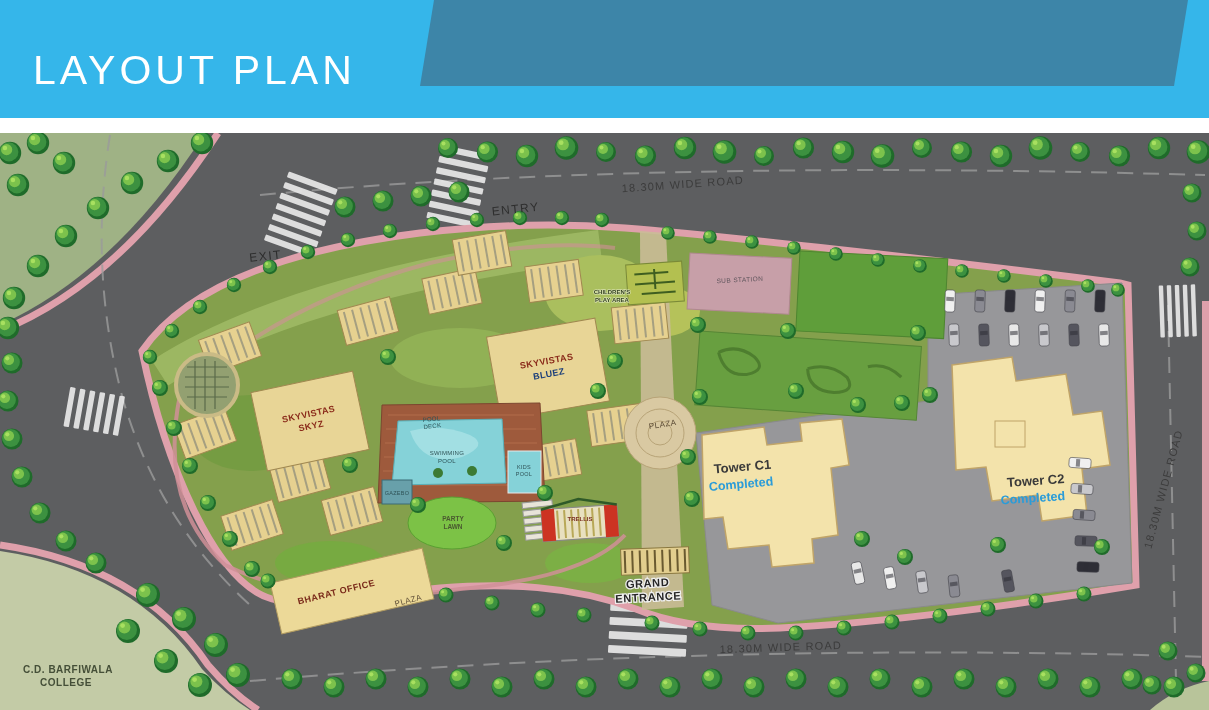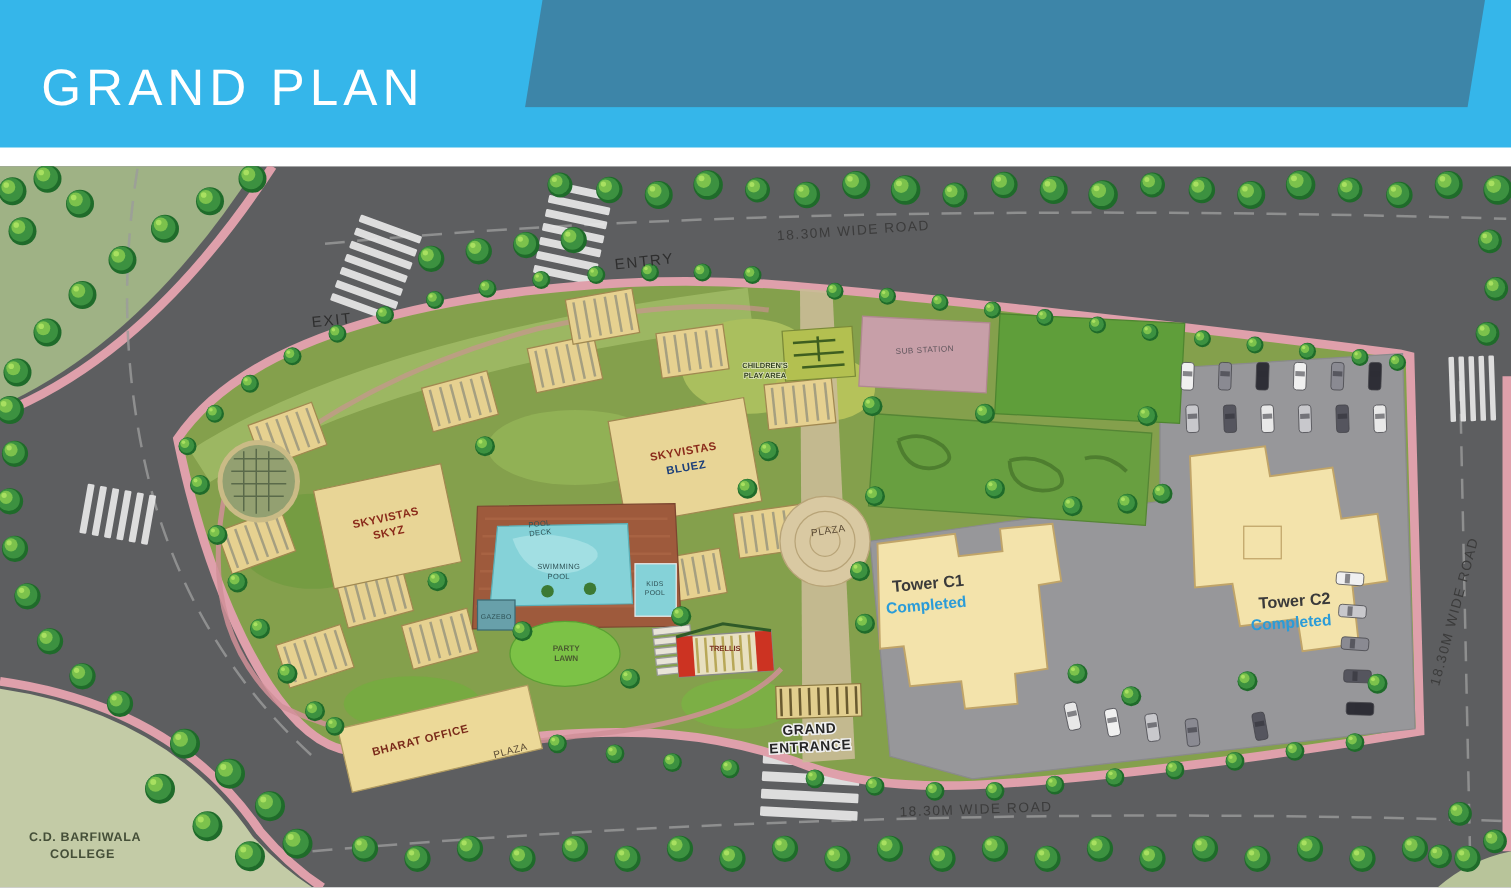--- a/index.html
+++ b/index.html
@@ -33,21 +33,21 @@
   .office-lbl{font-size:9px;font-weight:bold;fill:#7a2a1a;letter-spacing:.5px;}
   .mid{text-anchor:middle;}
 </style>
 </head>
 <body>
 
 <div class="stage">
 
   <div class="band">
     <div class="accent"></div>
-    <h1 class="title">GRAND PLAN</h1>
+    <h1 class="title">LAYOUT PLAN</h1>
   </div>
 
   <svg class="plan" width="1209" height="577" viewBox="0 0 1209 577">
     <defs>
       <g id="tree-proto">
         <circle r="10" fill="#1f6b2a"></circle>
         <circle r="8.5" cx="-1" cy="-1" fill="#3c9140"></circle>
         <circle r="5" cx="-3" cy="-3" fill="#7cc24c"></circle>
         <circle r="2" cx="-4.5" cy="-4.5" fill="#a8e060"></circle>
       </g>

